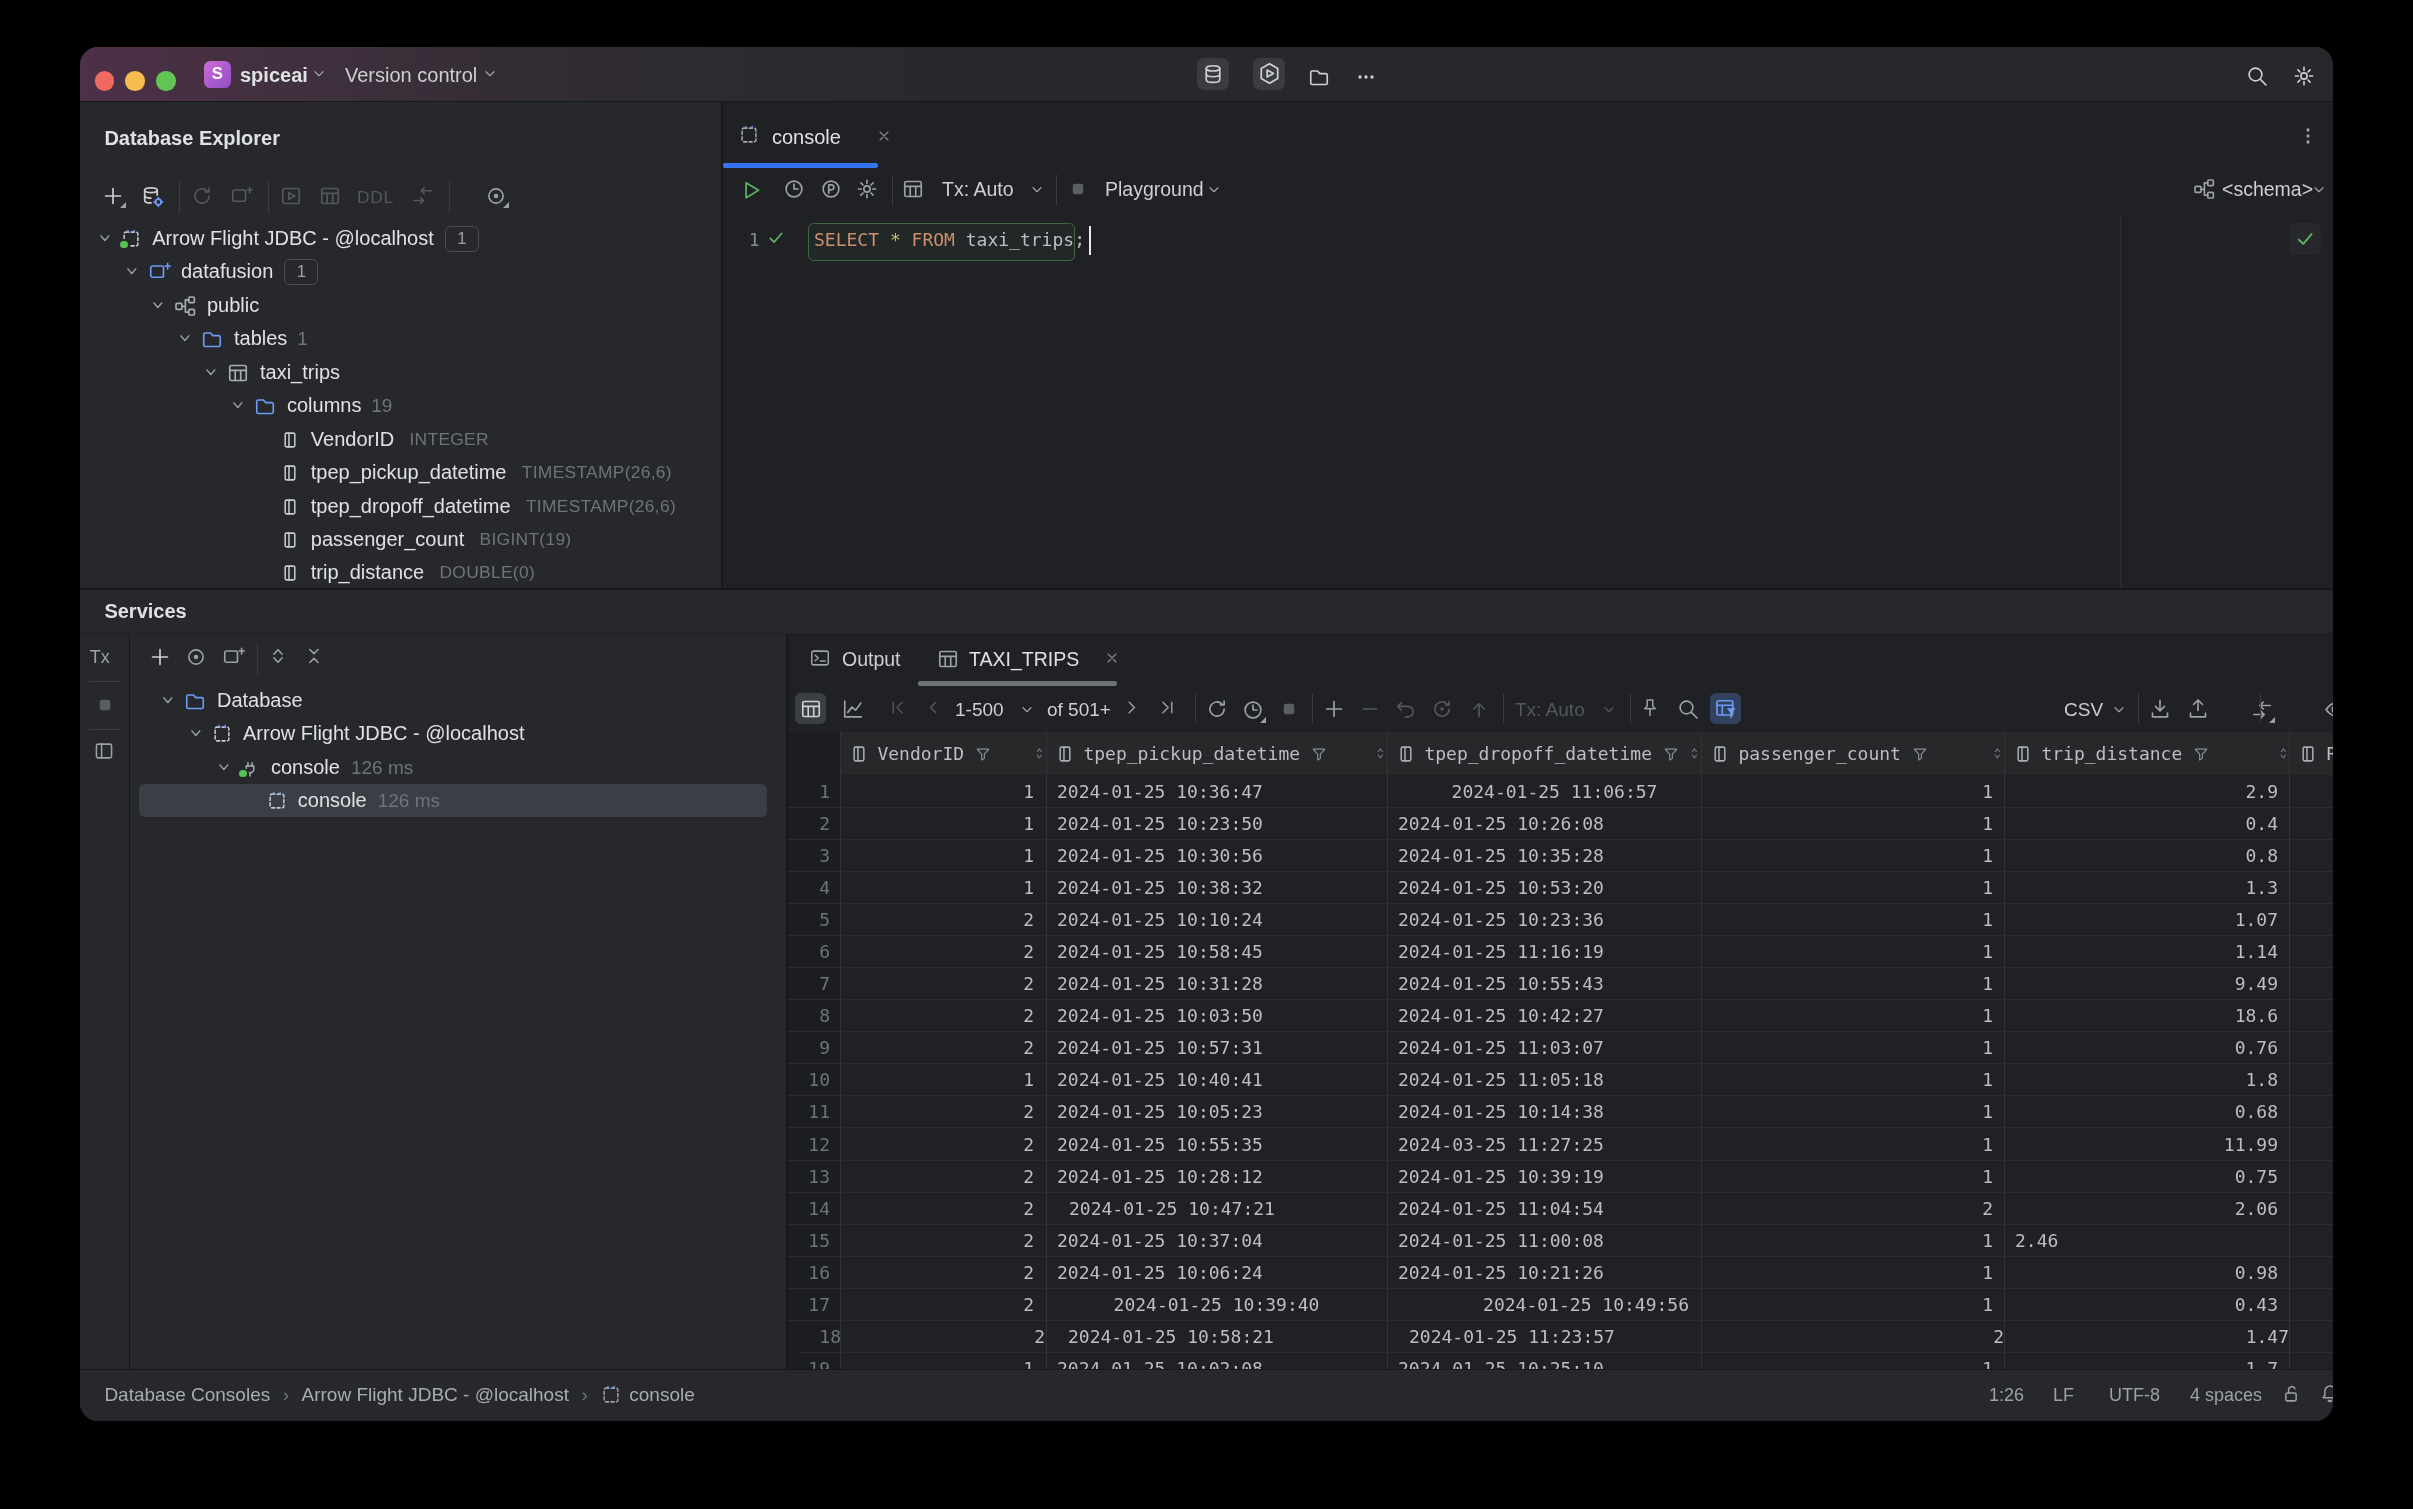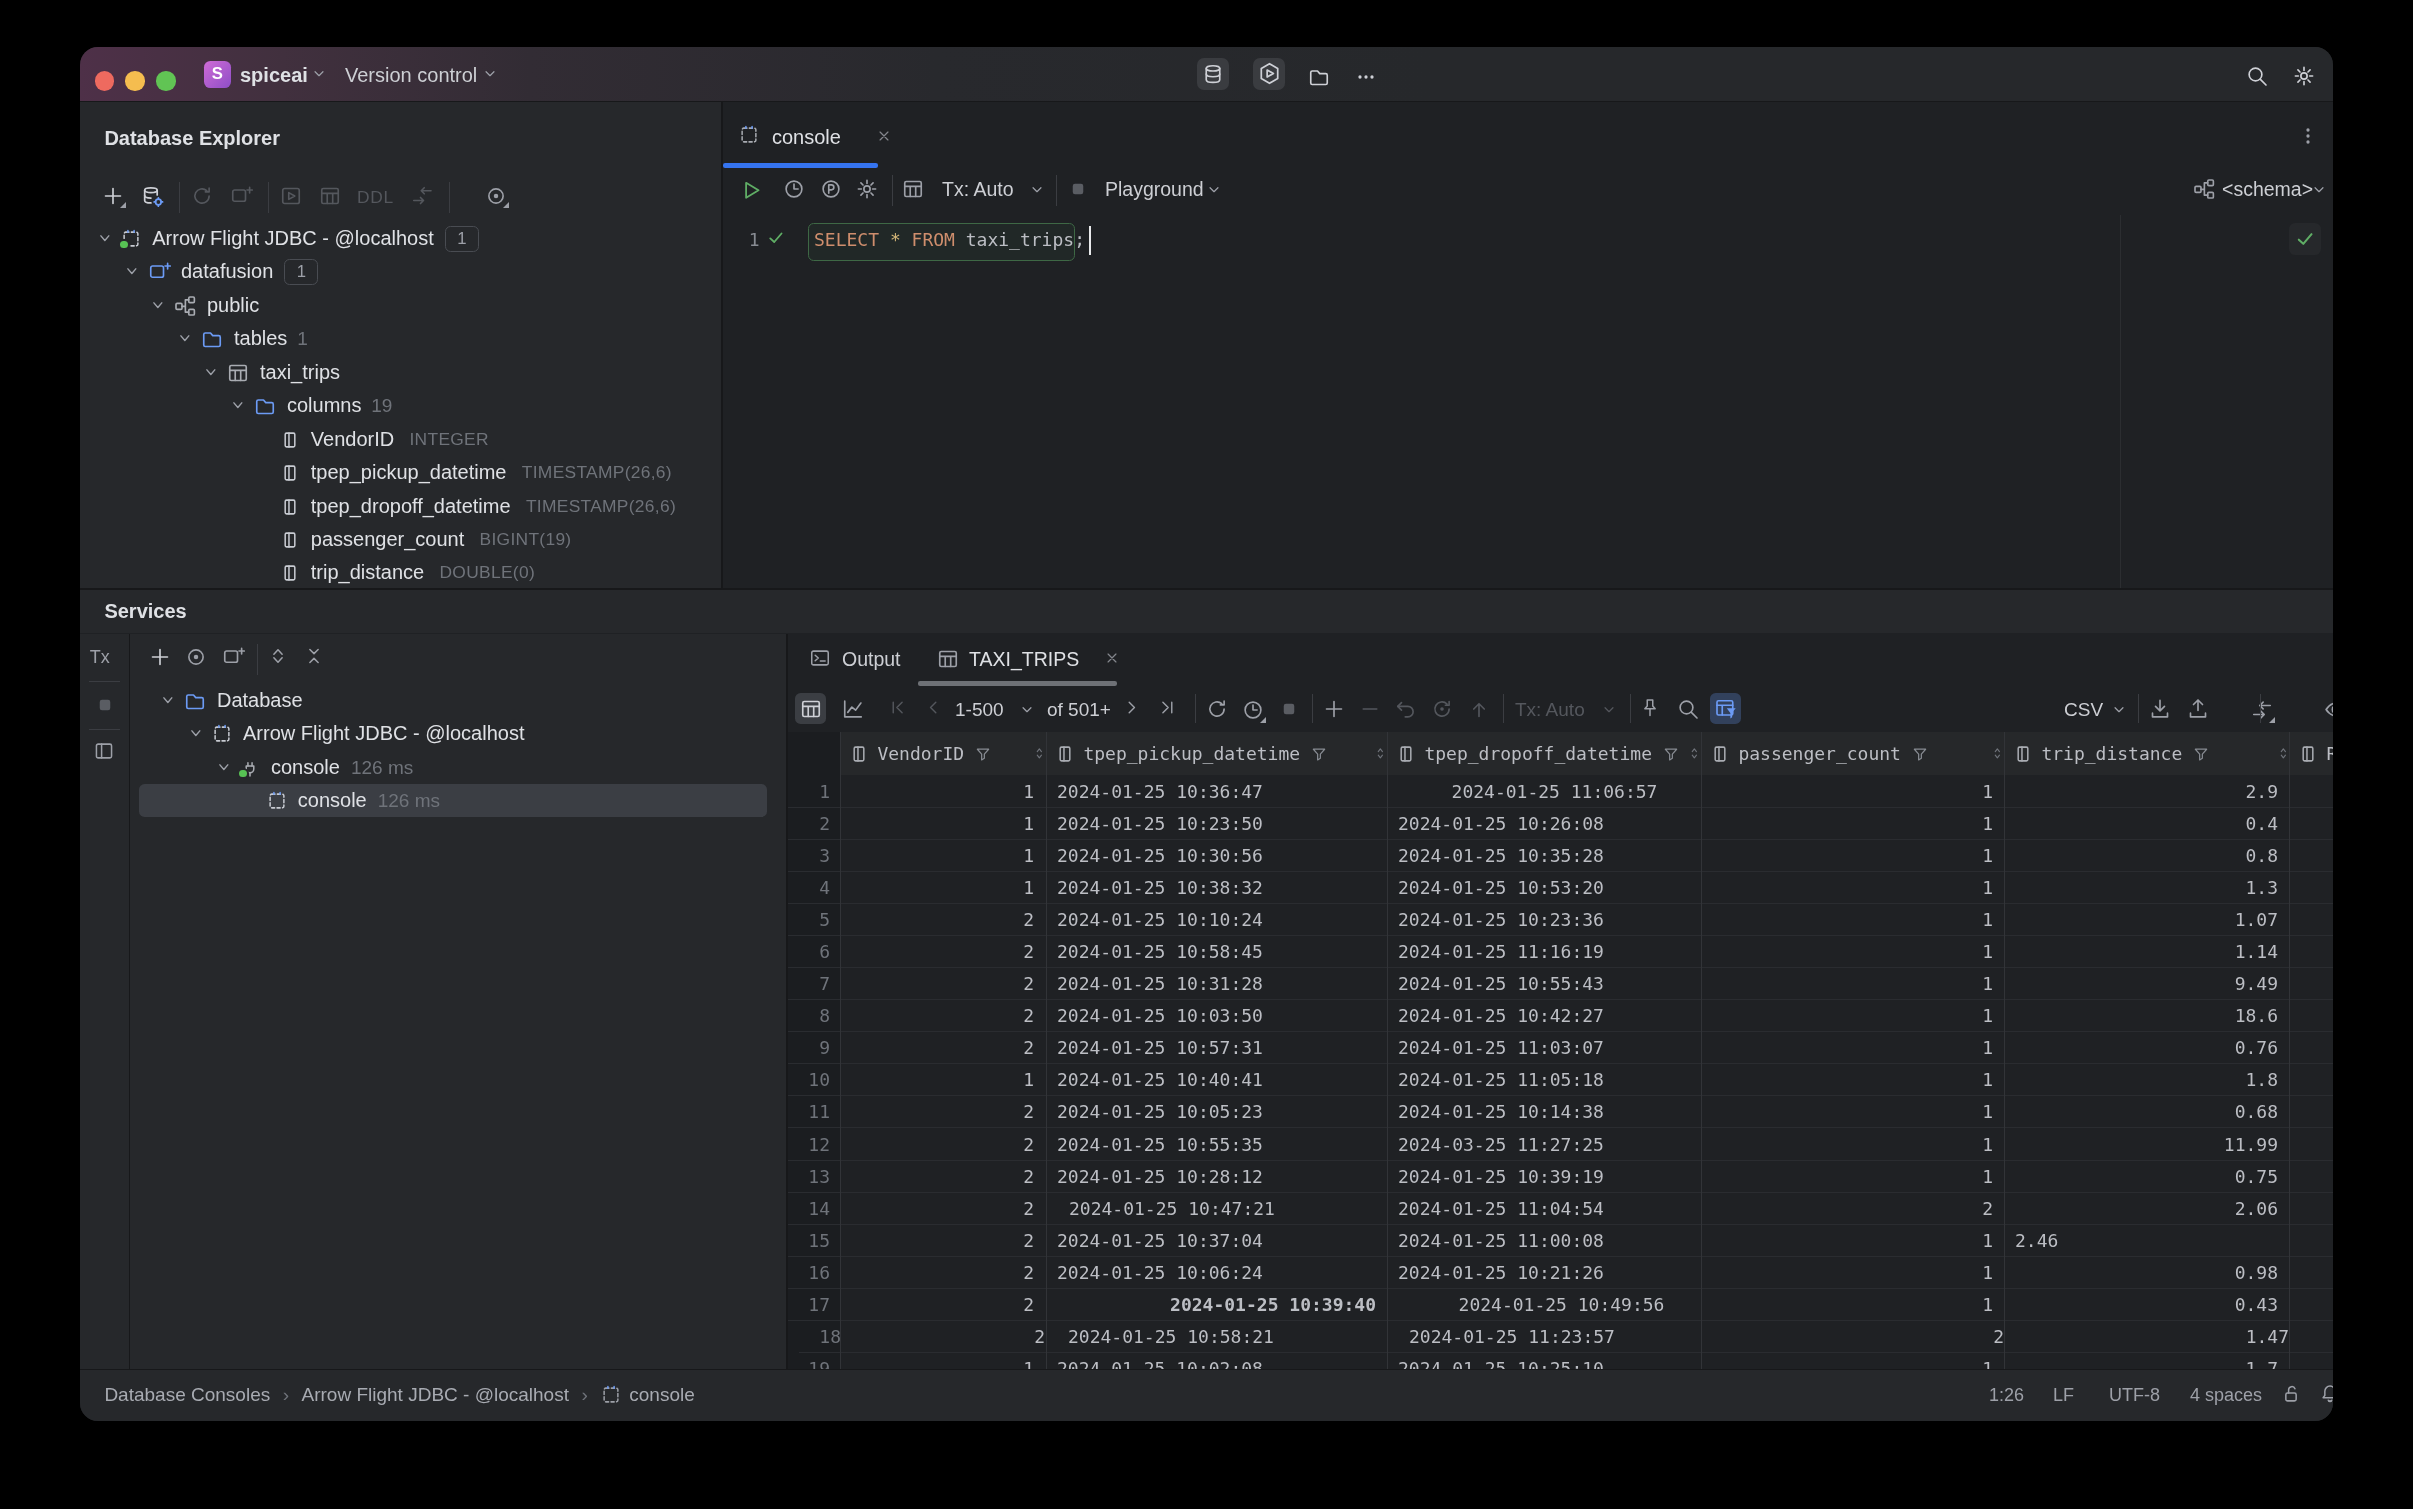--- a/index.html
+++ b/index.html
@@ -1008,22 +1008,22 @@
             <div class="rownum mono" style="left: 0px; top: 5.6px; width: 42px; position: absolute;">16</div>
             <div class="grid-cell mono" style="left: 52px; top: 5.6px; width: 183px; padding: 0px 11px; text-align: right;">2</div>
             <div class="grid-cell mono" style="left: 258px; top: 5.6px; width: 319px; padding: 0px 11px; text-align: left;">2024-01-25 10:06:24</div>
             <div class="grid-cell mono" style="left: 599px; top: 5.6px; width: 291px; padding: 0px 11px; text-align: left;">2024-01-25 10:21:26</div>
             <div class="grid-cell mono" style="left: 913px; top: 5.6px; width: 281px; padding: 0px 11px; text-align: right;">1</div>
             <div class="grid-cell mono" style="left: 1216px; top: 5.6px; width: 263px; padding: 0px 11px; text-align: right;">0.98</div>
           </div>
           <div class="abs" style="left: 0px; top: 513px; width: 1545px; height: 32px; border-bottom: 1.4px solid rgb(42, 44, 48);">
             <div class="rownum mono" style="left: 0px; top: 5.6px; width: 42px; position: absolute;">17</div>
             <div class="grid-cell mono" style="left: 52px; top: 5.6px; width: 183px; padding: 0px 11px; text-align: right;">2</div>
-            <div class="grid-cell mono" style="left: 258px; top: 5.6px; width: 319px; padding: 0px 11px; text-align: right; font-weight: bold;">2024-01-25 10:39:40</div>
-            <div class="grid-cell mono" style="left: 617px; top: 5.6px; width: 291px; padding: 0px 11px; text-align: center;">2024-01-25 10:49:56</div>
+            <div class="grid-cell mono" style="left: 258px; top: 5.6px; width: 319px; padding: 0px 11px; text-align: center;">2024-01-25 10:39:40</div>
+            <div class="grid-cell mono" style="left: 599px; top: 5.6px; width: 291px; padding: 0px 11px; text-align: right;">2024-01-25 10:49:56</div>
             <div class="grid-cell mono" style="left: 913px; top: 5.6px; width: 281px; padding: 0px 11px; text-align: right;">1</div>
             <div class="grid-cell mono" style="left: 1216px; top: 5.6px; width: 263px; padding: 0px 11px; text-align: right;">0.43</div>
           </div>
           <div class="abs" style="left: 11px; top: 545px; width: 1545px; height: 32px; border-bottom: 1.4px solid rgb(42, 44, 48);">
             <div class="rownum mono" style="left: 0px; top: 5.6px; width: 42px; position: absolute;">18</div>
             <div class="grid-cell mono" style="left: 52px; top: 5.6px; width: 183px; padding: 0px 11px; text-align: right;">2</div>
             <div class="grid-cell mono" style="left: 258px; top: 5.6px; width: 319px; padding: 0px 11px; text-align: left;">2024-01-25 10:58:21</div>
             <div class="grid-cell mono" style="left: 599px; top: 5.6px; width: 291px; padding: 0px 11px; text-align: left;">2024-01-25 11:23:57</div>
             <div class="grid-cell mono" style="left: 913px; top: 5.6px; width: 281px; padding: 0px 11px; text-align: right;">2</div>
             <div class="grid-cell mono" style="left: 1216px; top: 5.6px; width: 263px; padding: 0px 11px; text-align: right;">1.47</div>

